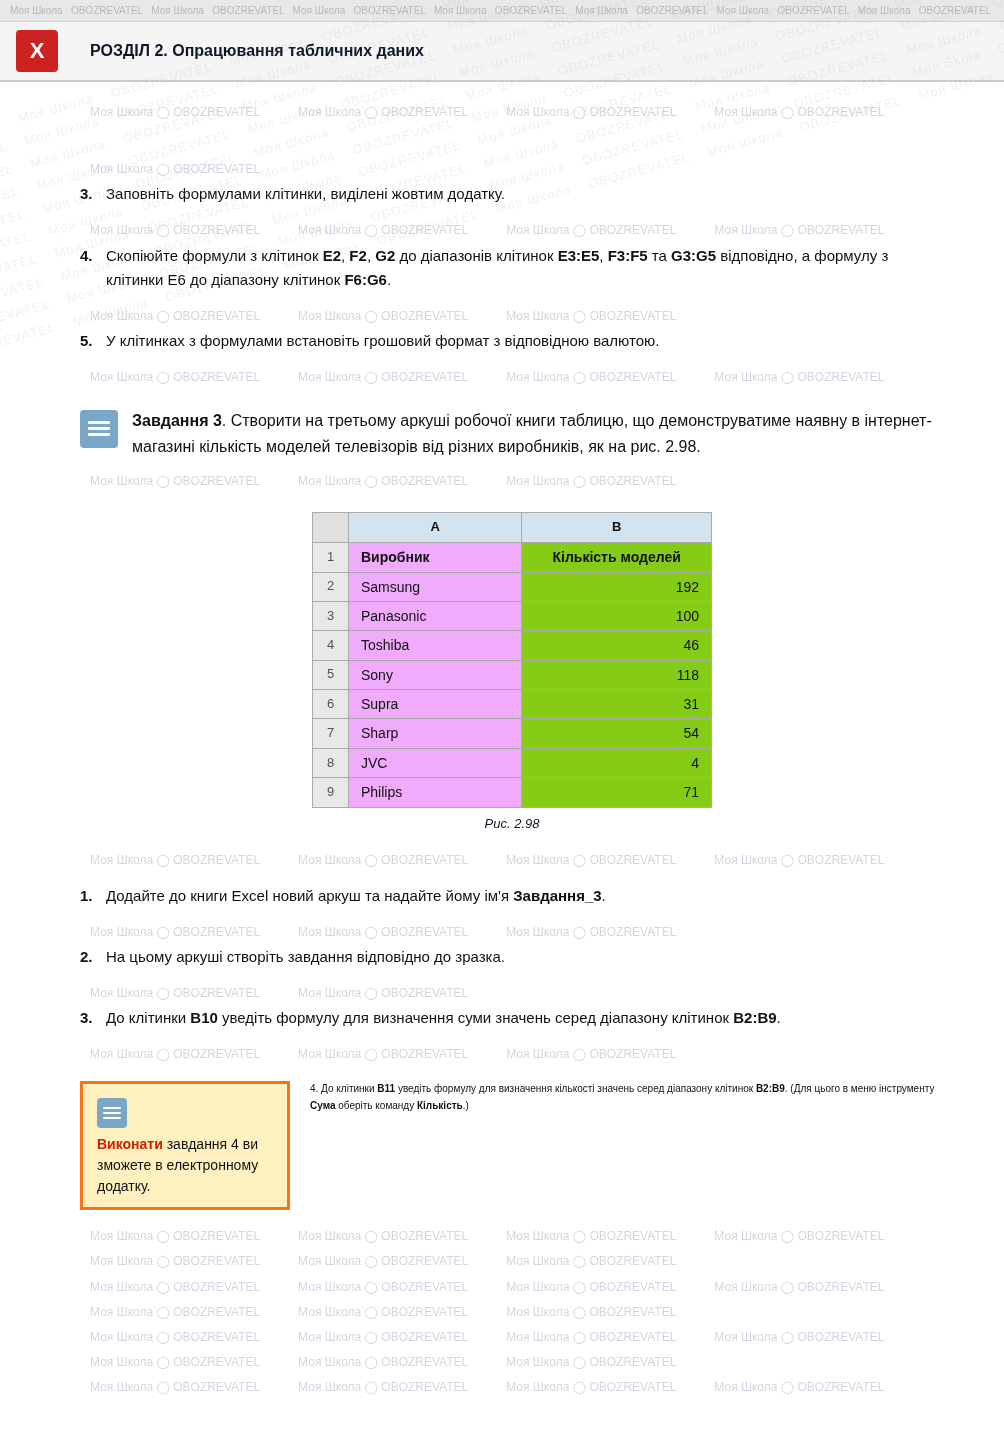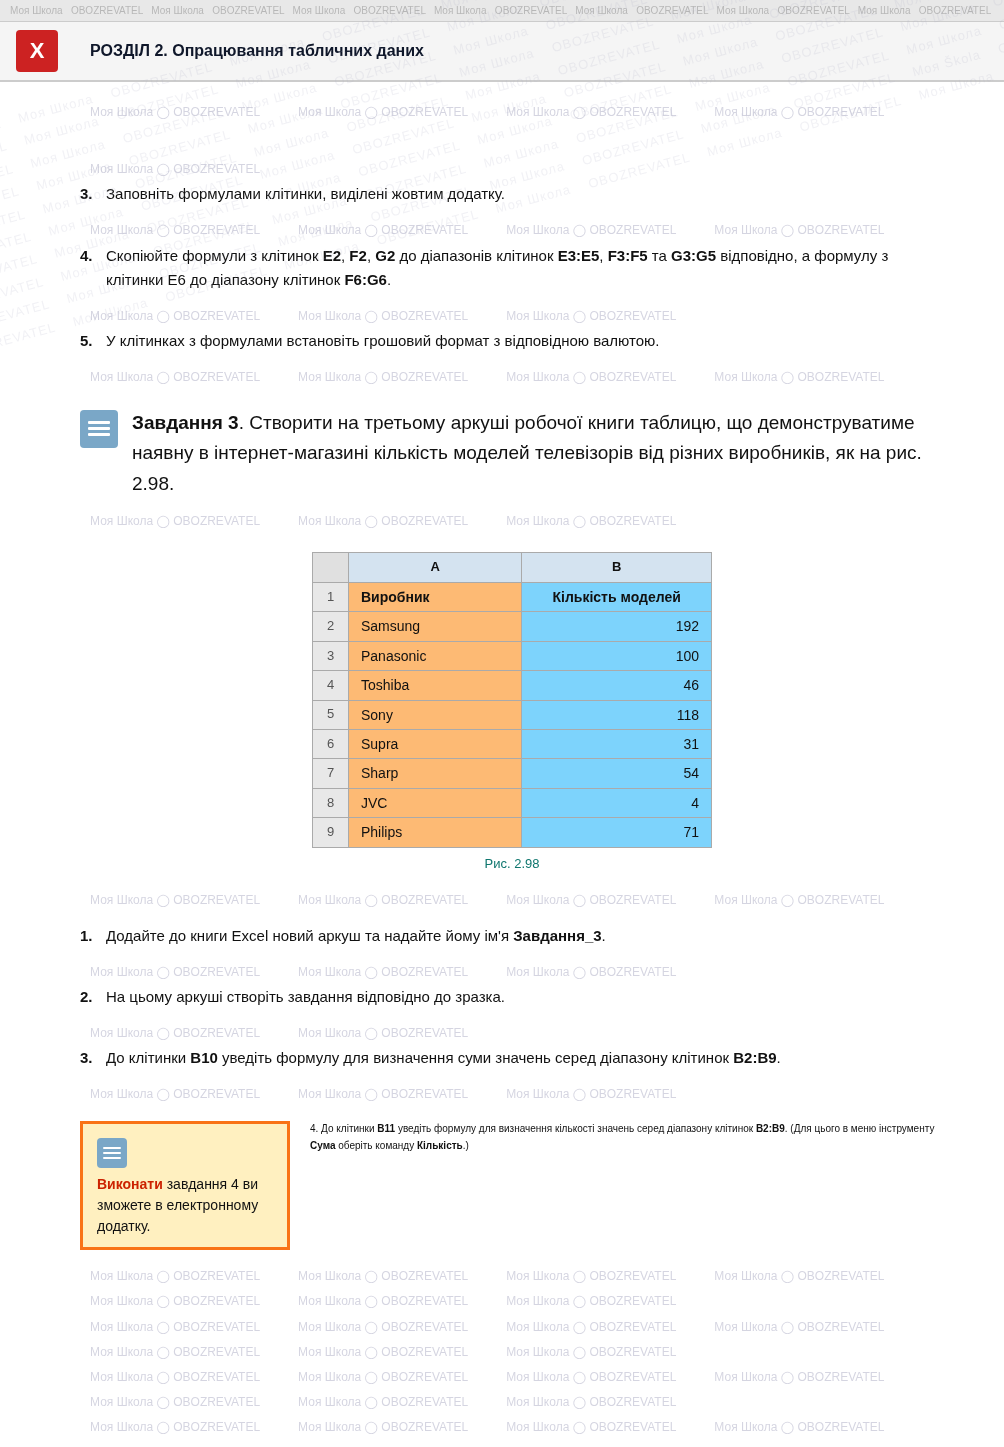--- a/index.html
+++ b/index.html
@@ -144,21 +144,21 @@
     }
 
     .task-icon-line {
       width: 22px;
       height: 3px;
       background: white;
       border-radius: 1px;
     }
 
     .task-title-text {
-      font-size: 19px;
+      font-size: 16px;
       line-height: 1.6;
     }
 
     .task-title-text b {
       font-weight: bold;
     }
 
     
     .table-container {
       display: flex;
@@ -188,30 +188,30 @@
 
     .data-table tbody td:first-child {
       background: #e8e8e8;
       color: #555;
       text-align: center;
       width: 36px;
       font-size: 13px;
     }
 
     .data-table tbody td.col-a {
-      background: #fdba74;
+      background: #f0abfc;
       min-width: 140px;
     }
 
     .data-table tbody td.col-a.bold-cell {
       font-weight: bold;
     }
 
     .data-table tbody td.col-b {
-      background: #7dd3fc;
+      background: #84cc16;
       min-width: 130px;
       text-align: right;
     }
 
     .data-table tbody td.col-b.bold-cell {
       font-weight: bold;
     }
 
     .header-row th.col-a-header {
       background: #d4e3f0;
@@ -221,22 +221,23 @@
       background: #d4e3f0;
     }
 
     .yellow-cell {
       background: #ffffaa !important;
     }
 
     .fig-caption {
       text-align: center;
       font-size: 13px;
-      color: #0f766e;
+      color: #0f172a;
       margin: 4px 0 14px 0;
+      font-style: italic;
     }
 
     .numbered-list {
       margin: 10px 0;
     }
 
     .side-note-container {
       display: flex;
       gap: 20px;
       margin: 14px 0;

